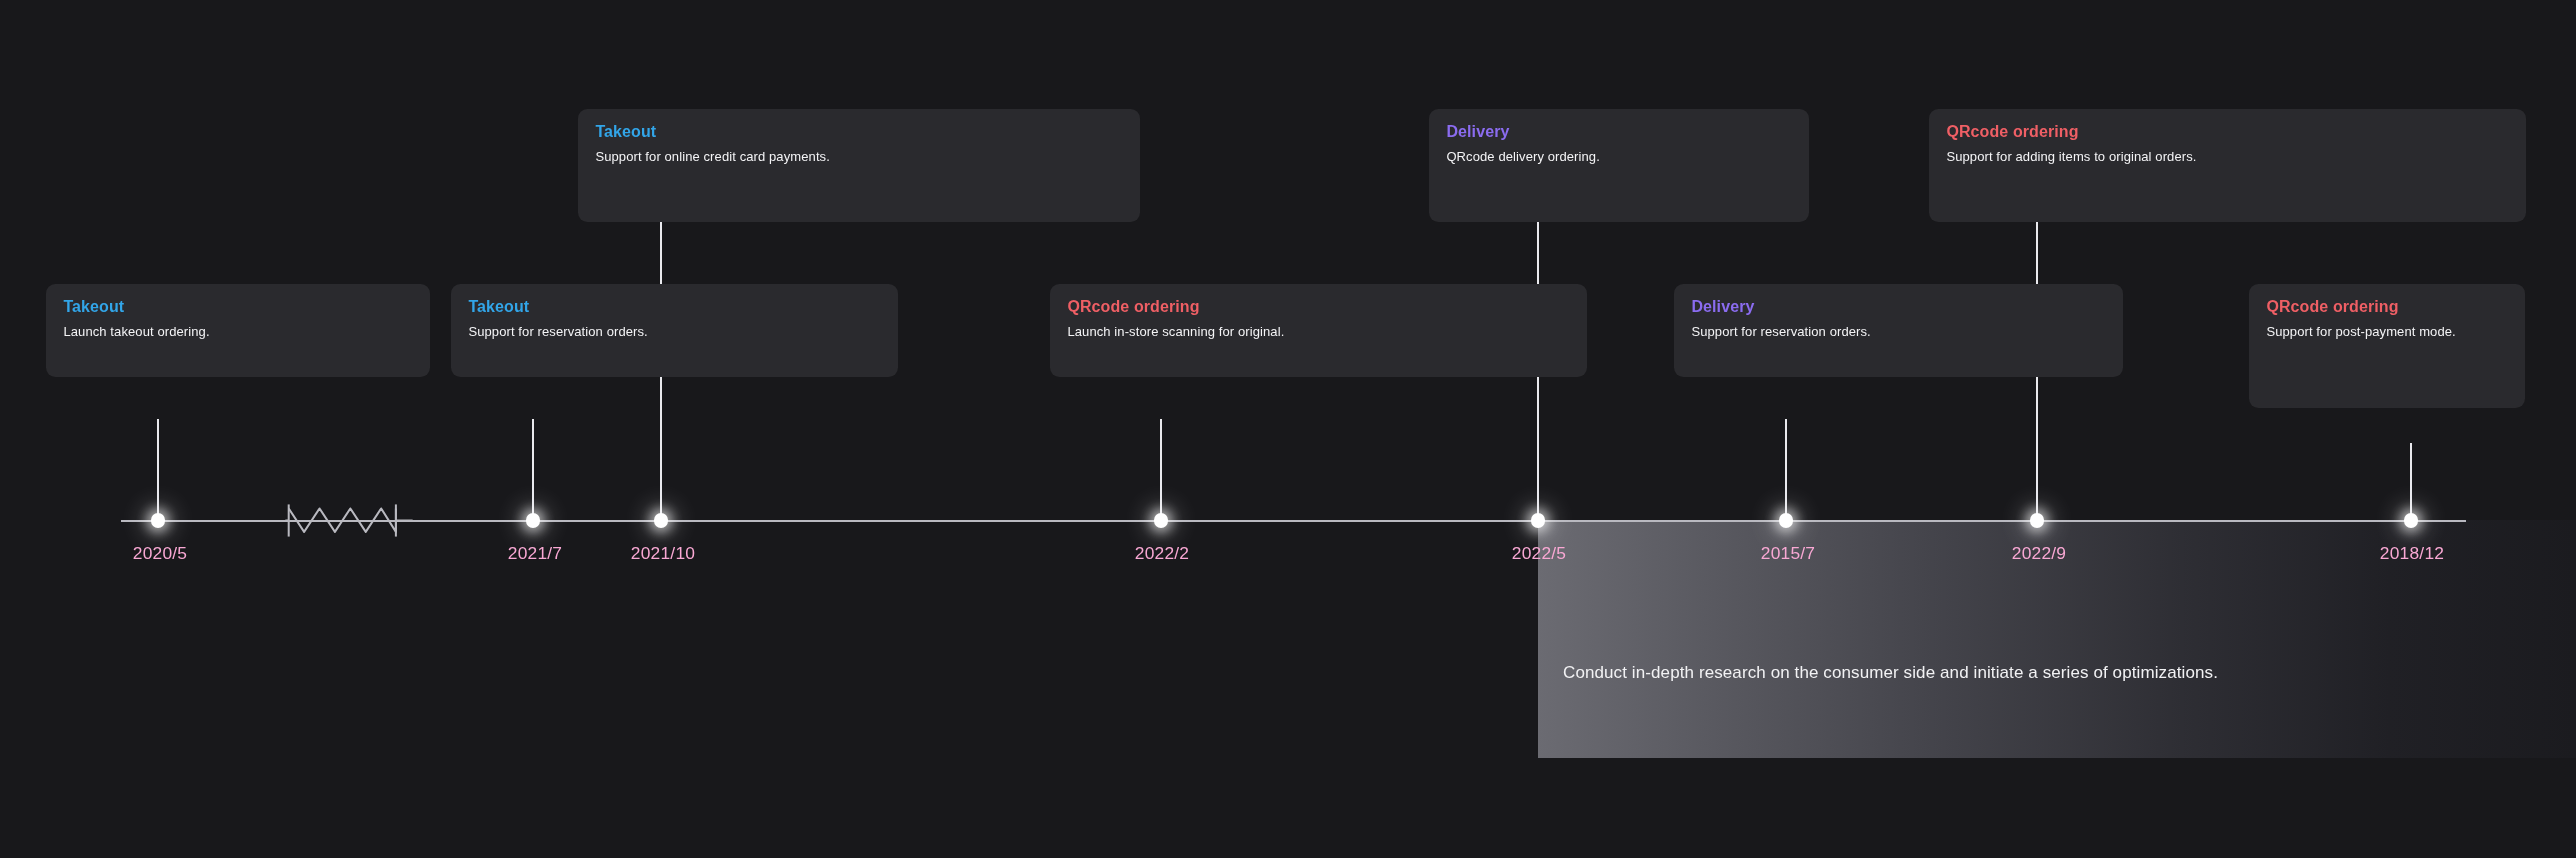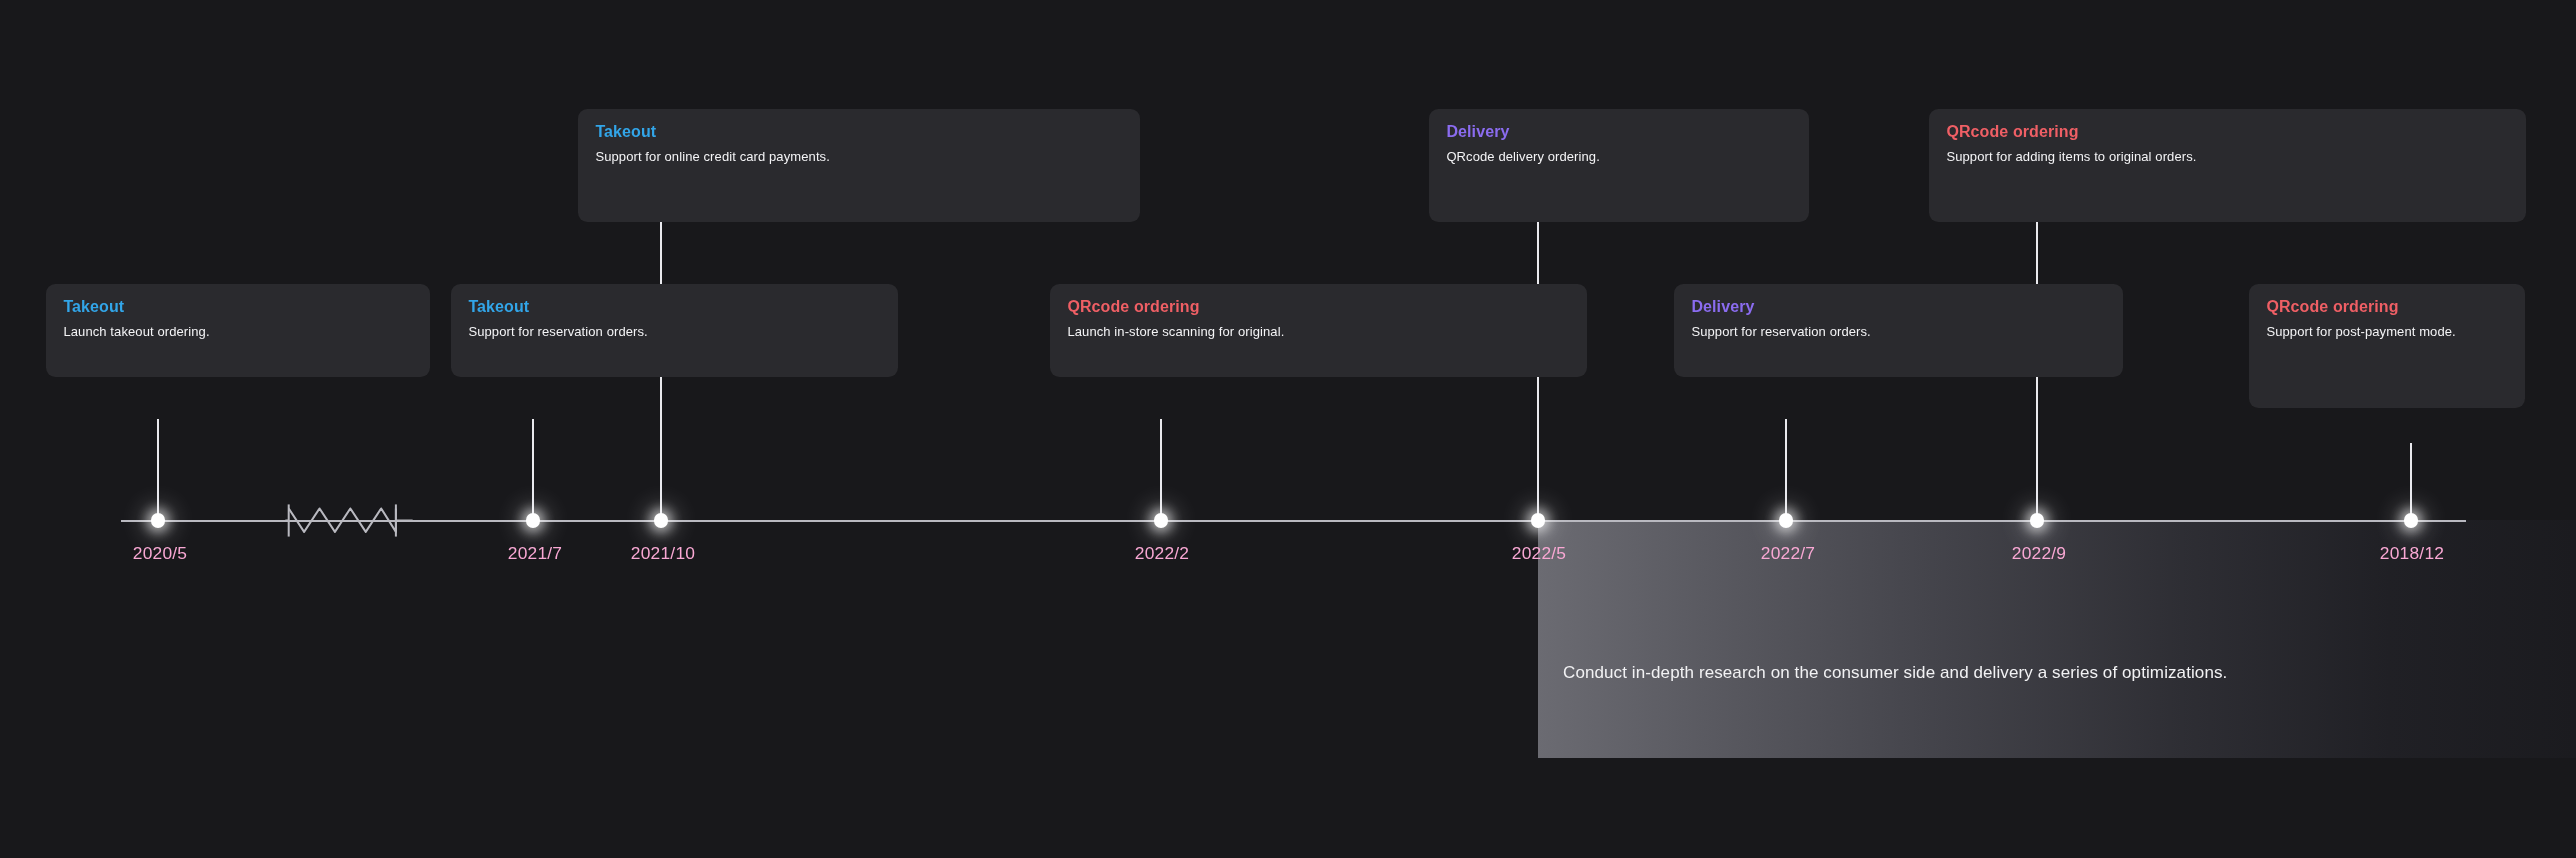--- a/index.html
+++ b/index.html
@@ -105,21 +105,21 @@
     letter-spacing:0.1px;
   }
   .card.nowrap .card-desc { white-space:nowrap; }
 </style>
 </head>
 <body>
 
 <div id="stage">
 
   <div class="research-band"></div>
-  <div class="research-text">Conduct in-depth research on the consumer side and delivery a series of optimizations.</div>
+  <div class="research-text">Conduct in-depth research on the consumer side and initiate a series of optimizations.</div>
 
   <div class="axis-line"></div>
   <div class="axis-break">
     <svg width="134" height="39" viewBox="0 0 200 58">
       <path d="M5 29 L10 29" stroke="#b9b9c0" stroke-width="3" fill="none"></path>
       <path d="M10 5 L10 53" stroke="#b9b9c0" stroke-width="3" fill="none"></path>
       <path d="M10 11 L33 46 L56 11 L79 46 L102 11 L125 46 L148 11 L170 46 L170 11" stroke="#b9b9c0" stroke-width="3" fill="none" stroke-linejoin="round"></path>
       <path d="M170 5 L170 53" stroke="#b9b9c0" stroke-width="3" fill="none"></path>
       <path d="M170 29 L195 29" stroke="#b9b9c0" stroke-width="3" fill="none"></path>
     </svg>
@@ -141,21 +141,21 @@
   <div class="dot" style="left:1538px;"></div>
   <div class="dot" style="left:1786px;"></div>
   <div class="dot" style="left:2037px;"></div>
   <div class="dot" style="left:2411px;"></div>
 
   <div class="date-label" style="left:160px;">2020/5</div>
   <div class="date-label" style="left:535px;">2021/7</div>
   <div class="date-label" style="left:663px;">2021/10</div>
   <div class="date-label" style="left:1162px;">2022/2</div>
   <div class="date-label" style="left:1539px;">2022/5</div>
-  <div class="date-label" style="left:1788px;">2022/7</div>
+  <div class="date-label" style="left:1788px;">2015/7</div>
   <div class="date-label" style="left:2039px;">2022/9</div>
   <div class="date-label" style="left:2412px;">2018/12</div>
 
   <div class="card nowrap" style="left:578px; top:109px; width:562px; height:113px;">
     <div class="card-cat" style="color:#32a5e8;">Takeout</div>
     <div class="card-desc">Support for online credit card payments.</div>
   </div>
 
   <div class="card nowrap" style="left:1429px; top:109px; width:380px; height:113px;">
     <div class="card-cat" style="color:#8b6cf0;">Delivery</div>

